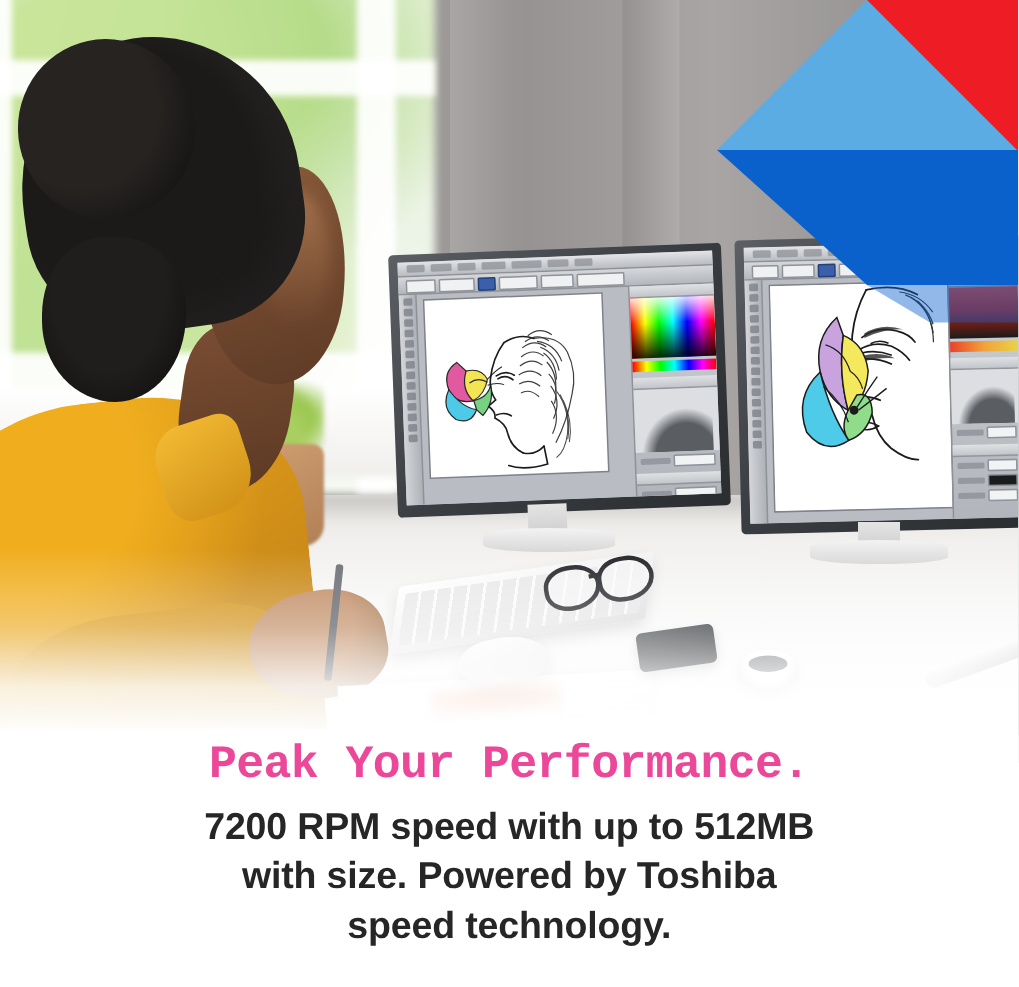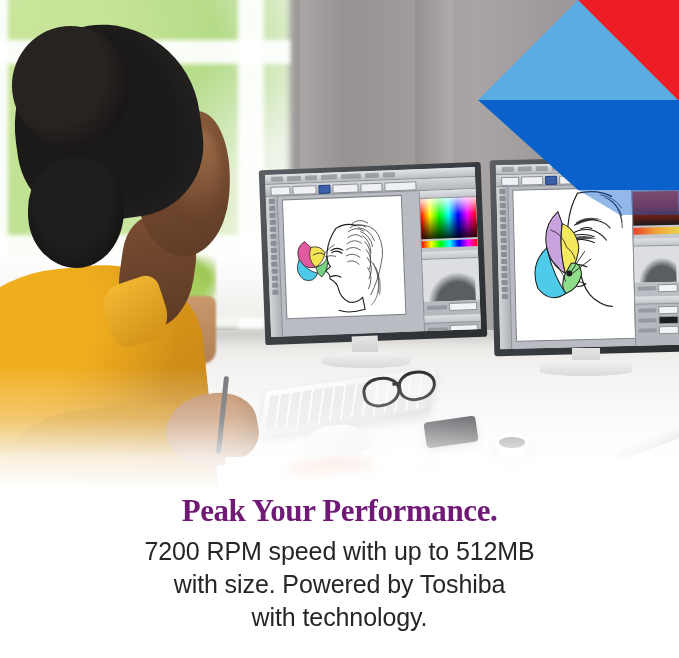--- a/index.html
+++ b/index.html
@@ -337,32 +337,32 @@
   }
 
   
   .caption{
     position:absolute;left:0;top:486px;width:679px;height:172px;
     background:#ffffff;
     text-align:center;
   }
   .headline{
     margin:0;padding-top:8px;
-    font-family:Liberation Serif, serif;
+    font-family:Liberation Mono, monospace;
     font-weight:700;
     font-size:31px;
     letter-spacing:-.4px;
-    color:#701a75;
+    color:#ec4899;
     line-height:1.12;
   }
   .subline{
     margin:6px auto 0;
     width:530px;
     font-family:"Liberation Sans",sans-serif;
-    font-weight:400;
+    font-weight:700;
     font-size:25px;
     line-height:1.32;
     color:#262626;
     letter-spacing:-.1px;
   }
 </style>
 </head>
 <body>
 
 <div class="ad">
@@ -653,17 +653,17 @@
       </svg>
     </div>
 
   </div>
 
   <div class="caption">
     <h1 class="headline">Peak Your Performance.</h1>
     <p class="subline">
       <span>7200 RPM speed with up to 512MB</span><br>
       <span>with size. Powered by Toshiba</span><br>
-      <span>with technology.</span>
+      <span>speed technology.</span>
     </p>
   </div>
 
 </div>
 
 </body></html>

